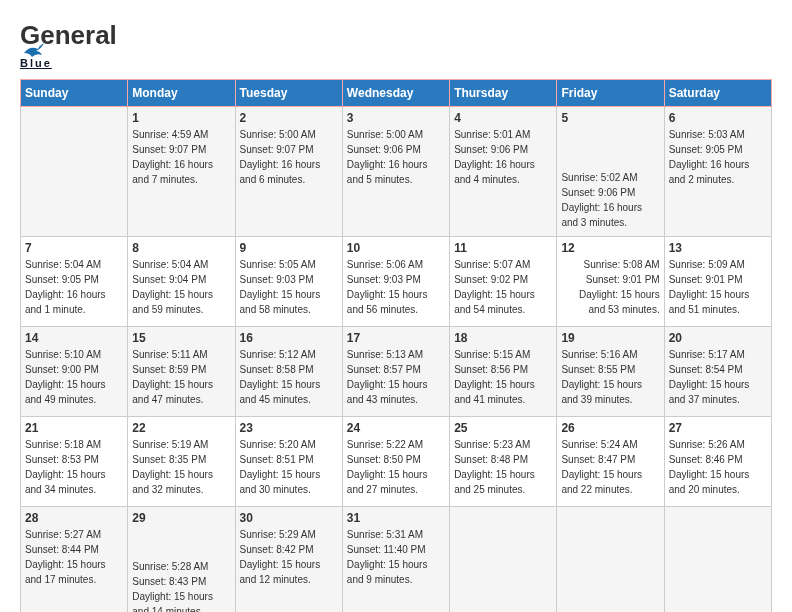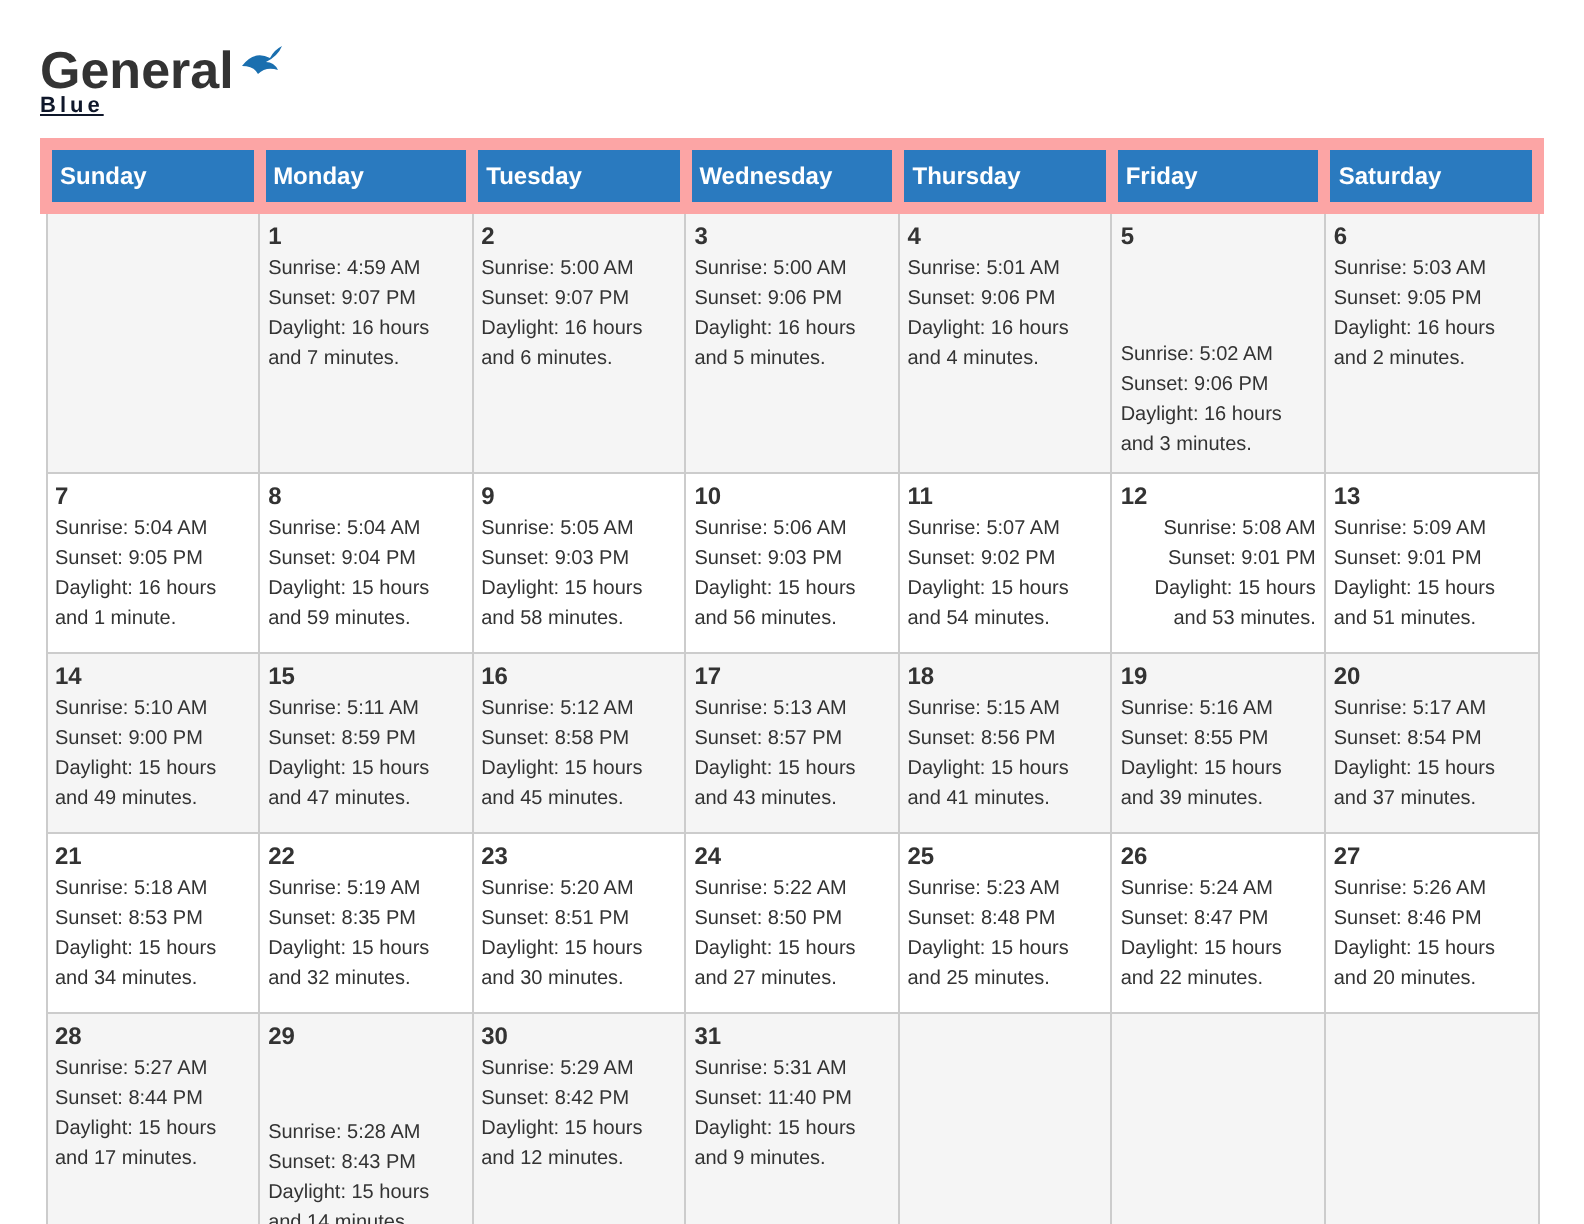--- a/index.html
+++ b/index.html
@@ -38,21 +38,21 @@
       border-collapse: collapse;
       table-layout: fixed;
     }
     thead tr th {
       background-color: #2a7abf;
       color: #fff;
       font-size: 12px;
       font-weight: bold;
       padding: 6px 4px;
       text-align: left;
-      border: 6px solid #fca5a5;
+      border: 1px solid #fca5a5;
     }
     tbody tr td {
       border: 1px solid #ccc;
       vertical-align: top;
       padding: 4px 4px 6px 4px;
       font-size: 10px;
       color: #333;
       height: 90px;
     }
     tbody tr:nth-child(odd) td {
@@ -71,21 +71,21 @@
       line-height: 1.5;
       font-size: 10px;
     }
   </style>
 </head>
 <body>
 
 <div>
   <div class="header">
     <div class="logo">
-      <div style="display:flex;align-items:center;">
+      <div style="display:flex;align-items:flex-start;flex-direction:column;">
         <span style="font-size:26px;font-weight:900;color:#333;">General</span>
         <svg width="22" height="18" viewBox="0 0 22 18" style="margin-left:2px;margin-top:-8px;">
           <path d="M2 10 Q8 2 16 6 Q18 2 22 0 Q20 5 14 8 Q18 8 20 12 Q14 10 10 14 Q8 10 2 10Z" fill="#1a6faf"></path>
         </svg>
       </div>
       <span style="font-size:11px;font-weight:900;color:#0f172a;letter-spacing:2px;margin-top:-4px;text-decoration:underline;">Blue</span>
     </div>
     <div class="title-section">
       <div class="month-title"></div>
       <div class="location"></div>

